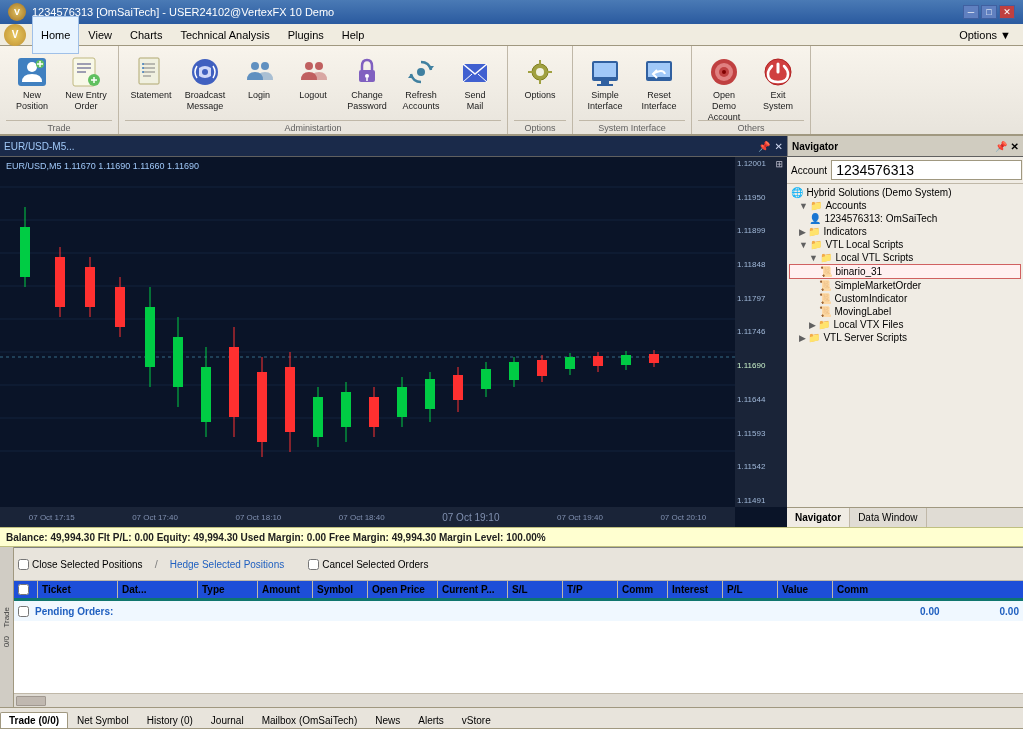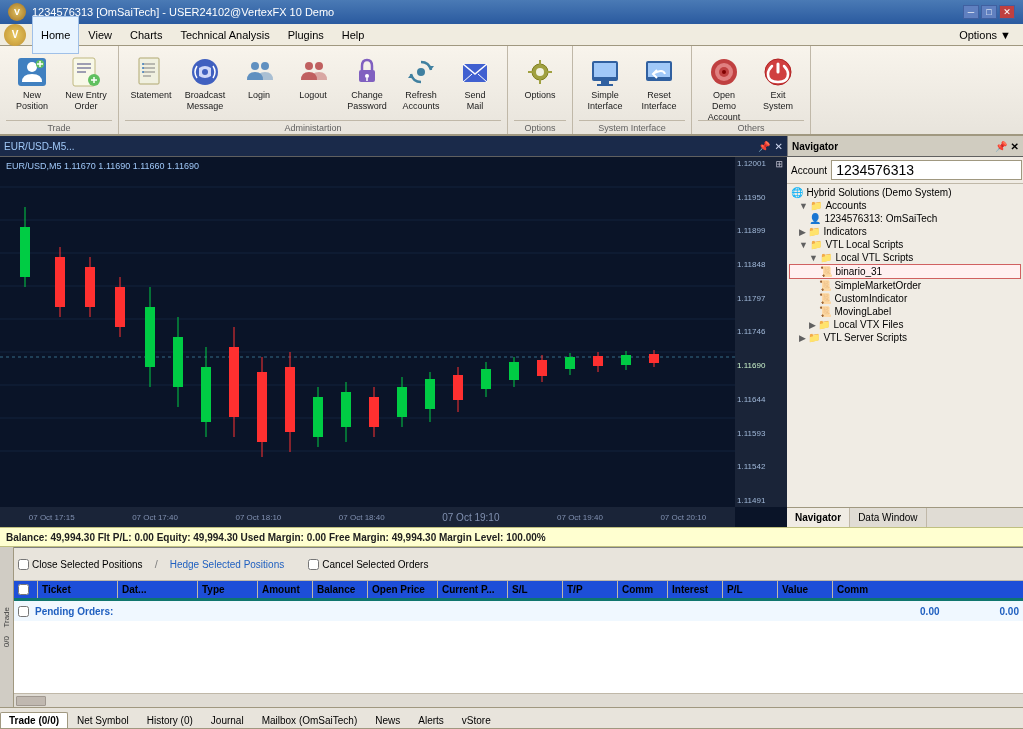--- a/index.html
+++ b/index.html
@@ -529,21 +529,21 @@
     </div>
 
     <div id="trade-table-header">
       <div class="th-cell" style="width:24px;">
         <input type="checkbox" style="width: 11px; height: 11px;">
       </div>
       <div class="th-cell" style="width:80px;">Ticket</div>
       <div class="th-cell" style="width:80px;">Dat...</div>
       <div class="th-cell" style="width:60px;">Type</div>
       <div class="th-cell" style="width:55px;">Amount</div>
-      <div class="th-cell" style="width:55px;">Balance</div>
+      <div class="th-cell" style="width:55px;">Symbol</div>
       <div class="th-cell" style="width:70px;">Open Price</div>
       <div class="th-cell" style="width:70px;">Current P...</div>
       <div class="th-cell" style="width:55px;">S/L</div>
       <div class="th-cell" style="width:55px;">T/P</div>
       <div class="th-cell" style="width:50px;">Comm</div>
       <div class="th-cell" style="width:55px;">Interest</div>
       <div class="th-cell" style="width:55px;">P/L</div>
       <div class="th-cell" style="width:55px;">Value</div>
       <div class="th-cell" style="width:50px; border-right:none;">Comm</div>
     </div>

